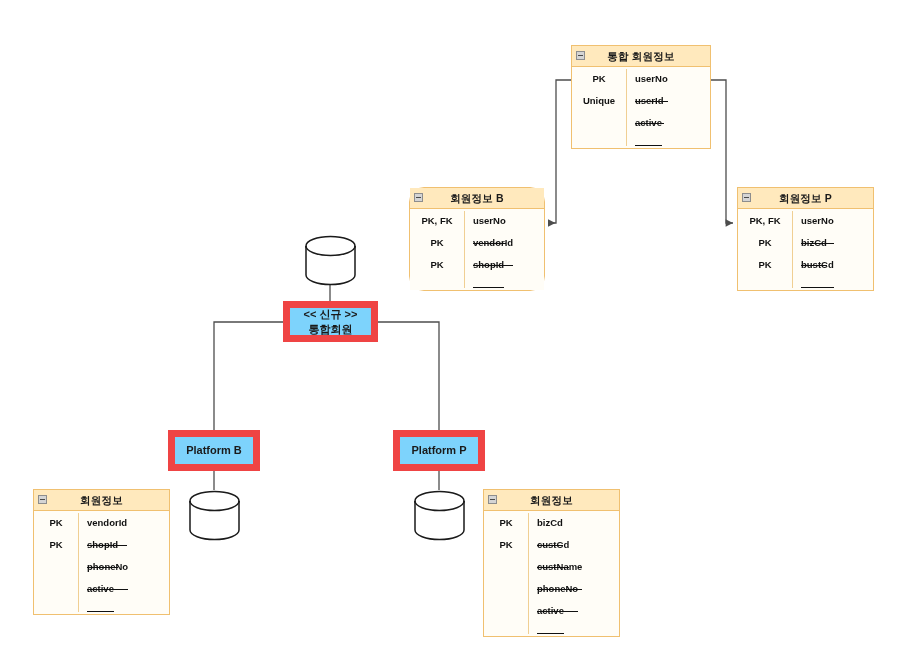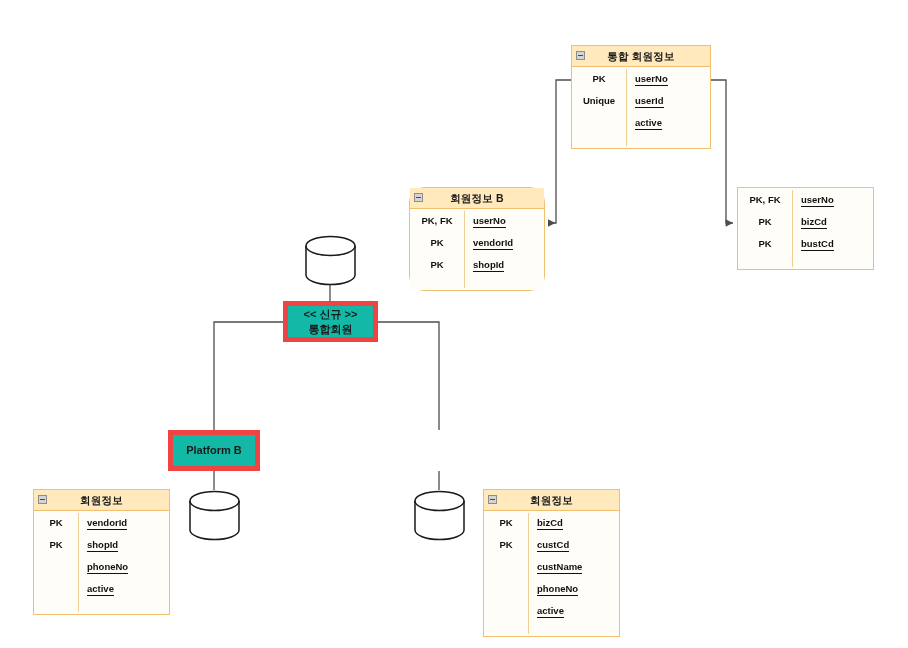--- a/index.html
+++ b/index.html
@@ -111,29 +111,29 @@
     flex: 1 1 auto;
     padding-left: 9px;
     font-size: 9.5px;
     font-weight: bold;
     color: #111111;
     line-height: 1;
     white-space: nowrap;
   }
   .erow .fcell span {
     border-bottom: 1px solid #111111;
-    padding-bottom: 1px;
+    padding-bottom: 17px;
   }
 
   
   .nodebox {
     position: absolute;
     box-sizing: border-box;
-    border: 5px solid #ef4444;
-    background: #14b8a6;
+    border: 7px solid #ef4444;
+    background: #7dd3fc;
     display: flex;
     flex-direction: column;
     align-items: center;
     justify-content: center;
     z-index: 3;
   }
   .nodebox .line1,
   .nodebox .line2,
   .nodebox .single {
     font-size: 11px;
@@ -233,20 +233,24 @@
         <div class="fcell"><span>vendorId</span></div>
       </div>
       <div class="erow">
         <div class="kcell">PK</div>
         <div class="fcell"><span>shopId</span></div>
       </div>
     </div>
   </div>
 
   <div class="entity keycol-54" style="left:737px; top:171px; width:137px;">
+    <div class="entity-header">
+      <span class="hdr-icon"></span>
+      <span class="entity-title">회원정보 P</span>
+    </div>
     <div class="entity-body">
       <div class="erow">
         <div class="kcell">PK, FK</div>
         <div class="fcell"><span>userNo</span></div>
       </div>
       <div class="erow">
         <div class="kcell">PK</div>
         <div class="fcell"><span>bizCd</span></div>
       </div>
       <div class="erow">
@@ -312,14 +316,17 @@
 
   <div class="nodebox" style="left:283px; top:285px; width:95px; height:41px;">
     <div class="line1">&lt;&lt; 신규 &gt;&gt;</div>
     <div class="line2">통합회원</div>
   </div>
 
   <div class="nodebox" style="left:168px; top:414px; width:92px; height:41px;">
     <div class="single">Platform B</div>
   </div>
 
+  <div class="nodebox" style="left:393px; top:414px; width:92px; height:41px;">
+    <div class="single">Platform P</div>
+  </div>
 
 </div>
 
 </body></html>

